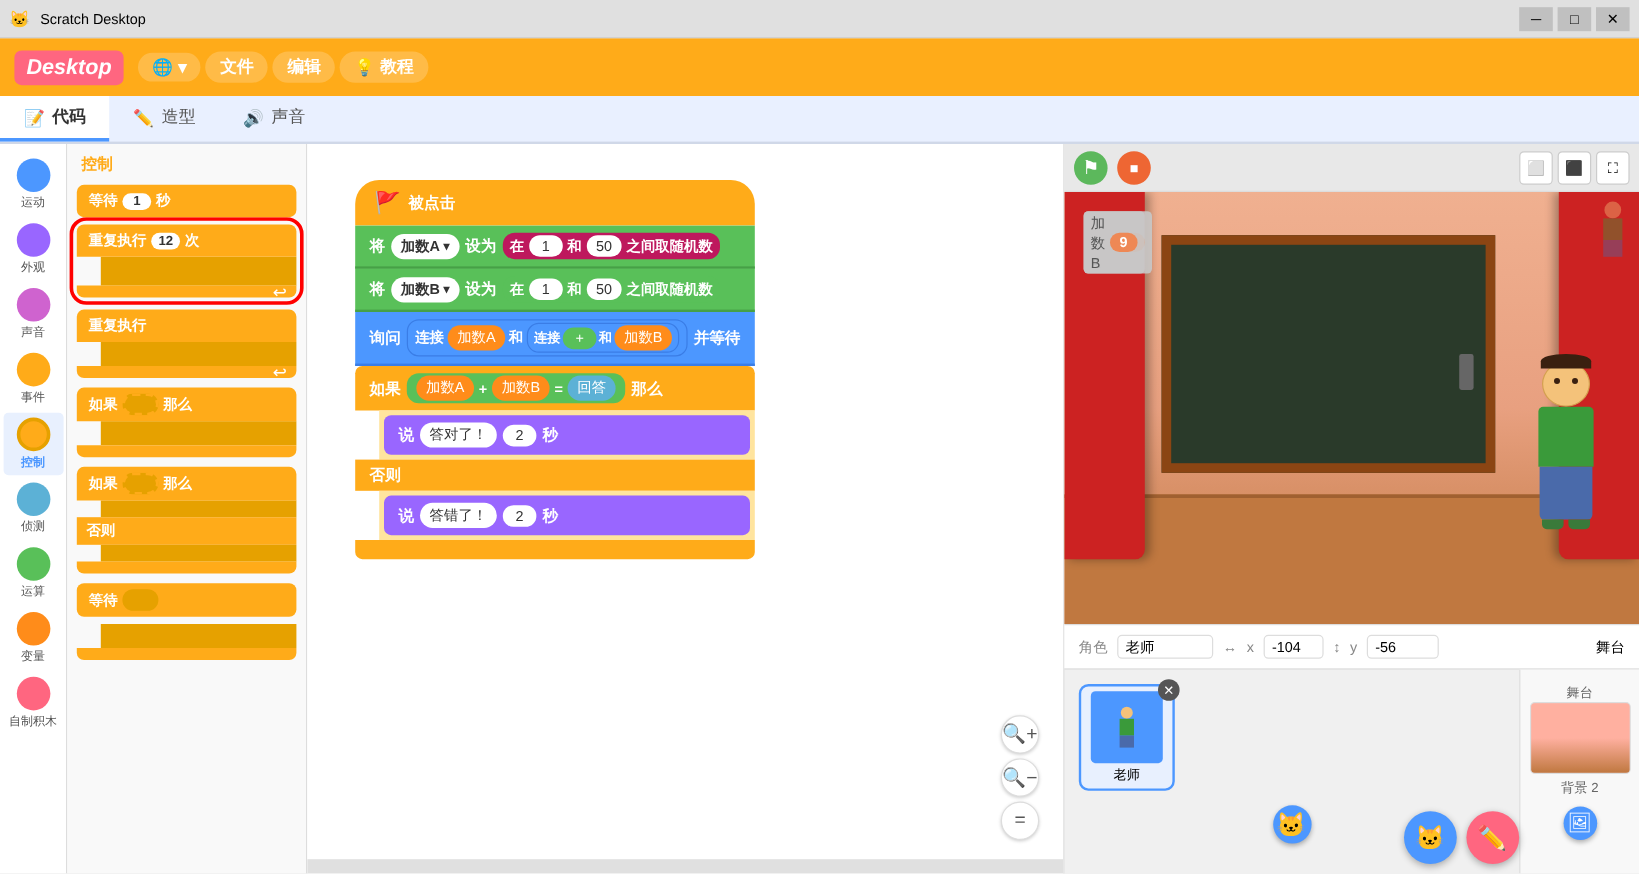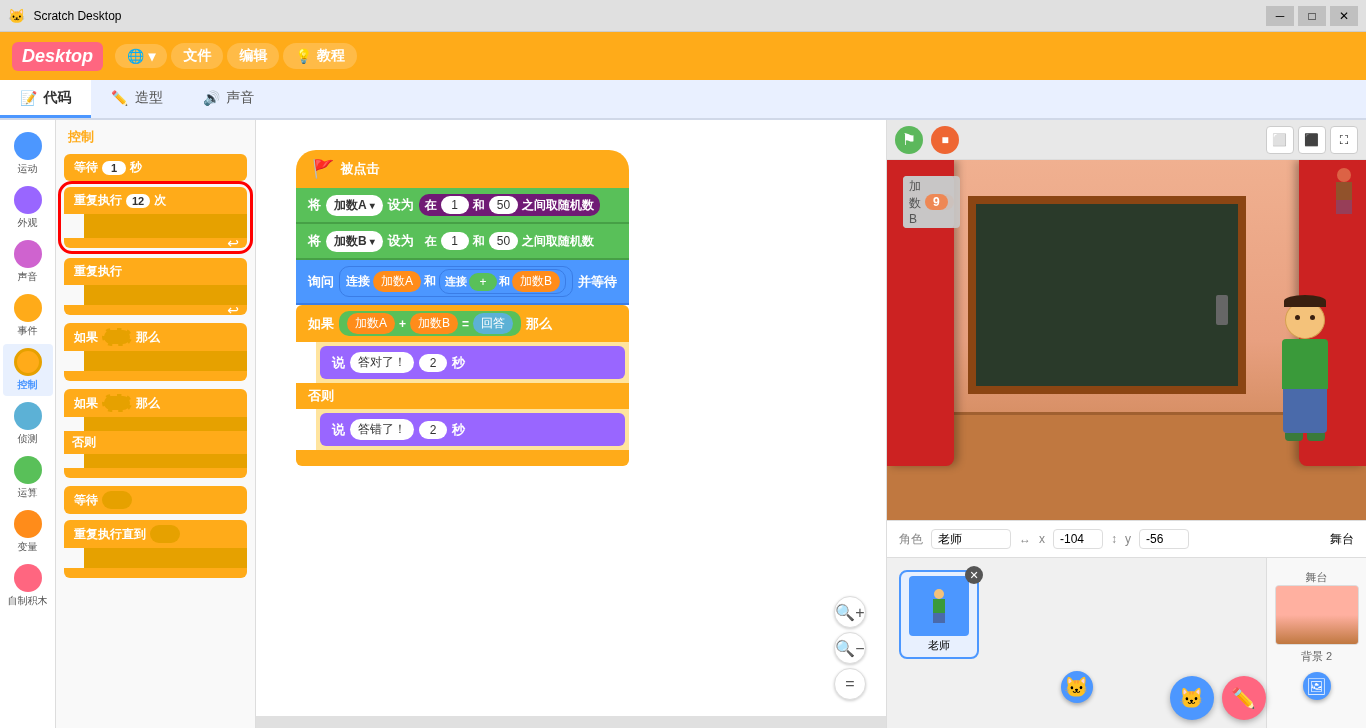--- a/index.html
+++ b/index.html
@@ -593,44 +593,40 @@
     </div>
 
     
     <div class="block block-orange">
       <span>等待</span>
       <span style="display:inline-block; width:30px; height:18px; background:#e6a100; border-radius:10px;"></span>
     </div>
 
     
     <div style="margin-bottom:8px;">
-      <div class="block block-orange" style="margin-bottom:0; border-radius:6px 6px 0 0;">
-        <span>重复执行直到</span>
-        <span style="display:inline-block; width:30px; height:18px; background:#e6a100; border-radius:10px;"></span>
-      </div>
       <div style="background:#e6a100; height:20px; margin-left:20px;"></div>
       <div style="background:#ffab19; height:10px; border-radius:0 0 6px 6px;"></div>
     </div>
   </div>
 
   <div class="script-canvas">
     <div class="script-content">
 
       <div class="script-wrapper">
 
         <div class="s-hat">
           <span style="color:#5cb85c; font-size:18px;">🚩</span>
           <span>被点击</span>
         </div>
 
         <div class="s-block teal">
           <span>将</span>
           <span class="s-dropdown">加数A</span>
           <span>设为</span>
-          <span style="background:#701a75; border-radius:10px; padding:2px 6px; color:white; font-size:12px; display:flex; align-items:center; gap:4px;">
+          <span style="background:#be185d; border-radius:10px; padding:2px 6px; color:white; font-size:12px; display:flex; align-items:center; gap:4px;">
             在 <span class="s-input">1</span> 和 <span class="s-input">50</span> 之间取随机数
           </span>
         </div>
 
         <div class="s-block teal">
           <span>将</span>
           <span class="s-dropdown">加数B</span>
           <span>设为</span>
           <span style="background:#59c059; border-radius:10px; padding:2px 6px; color:white; font-size:12px; display:flex; align-items:center; gap:4px;">
             在 <span class="s-input">1</span> 和 <span class="s-input">50</span> 之间取随机数
@@ -784,21 +780,21 @@
     </div>
 
     <div class="sprite-info">
       <span class="sprite-info-label">角色</span>
       <input class="sprite-info-input" value="老师" style="width: 80px;">
       <span class="sprite-info-label">↔</span>
       <span class="sprite-info-label">x</span>
       <input class="sprite-info-input" value="-104" style="width: 50px;">
       <span class="sprite-info-label">↕</span>
       <span class="sprite-info-label">y</span>
-      <input class="sprite-info-input" value="-56" style="width: 50px;">
+      <input class="sprite-info-input" value="-56" style="width: 60px;">
       <div style="margin-left:auto; display:flex; align-items:center; gap:8px; font-size:12px;">
         <span>舞台</span>
       </div>
     </div>
 
     <div class="sprite-list-area">
       <div class="sprite-list">
 
         <div style="display:flex; gap:8px; flex-wrap:wrap; padding:4px;">
           <div class="sprite-thumb">

